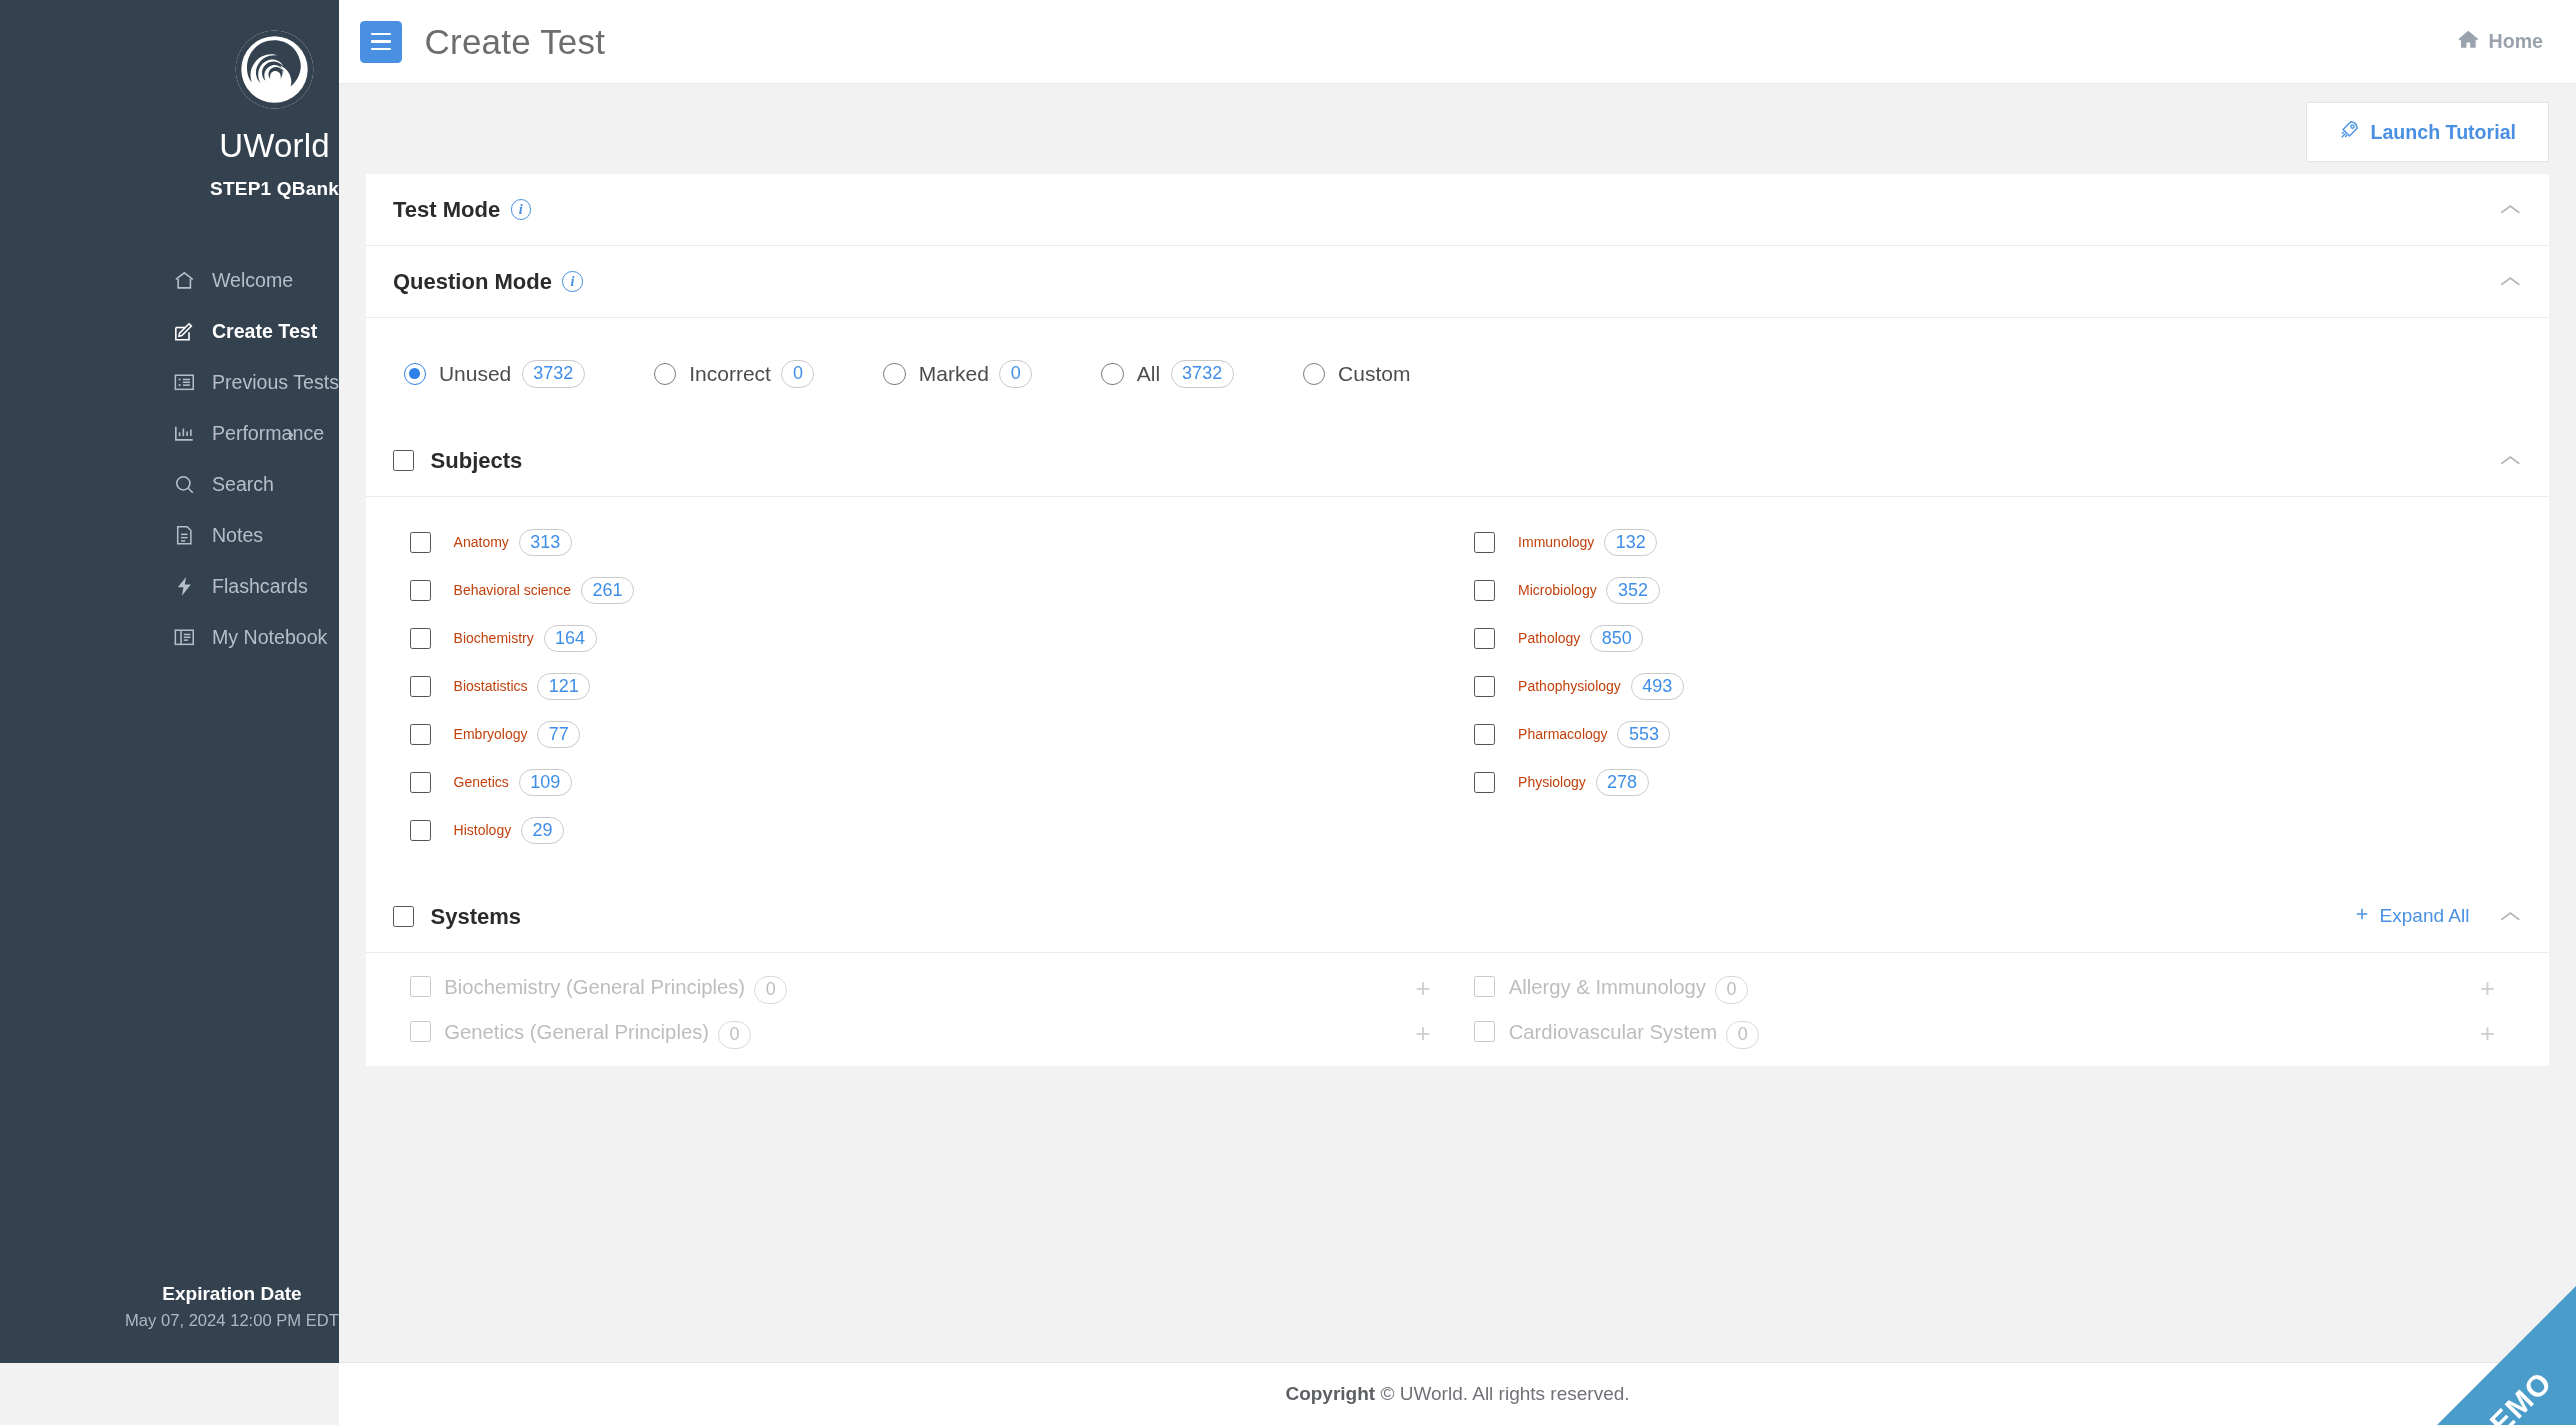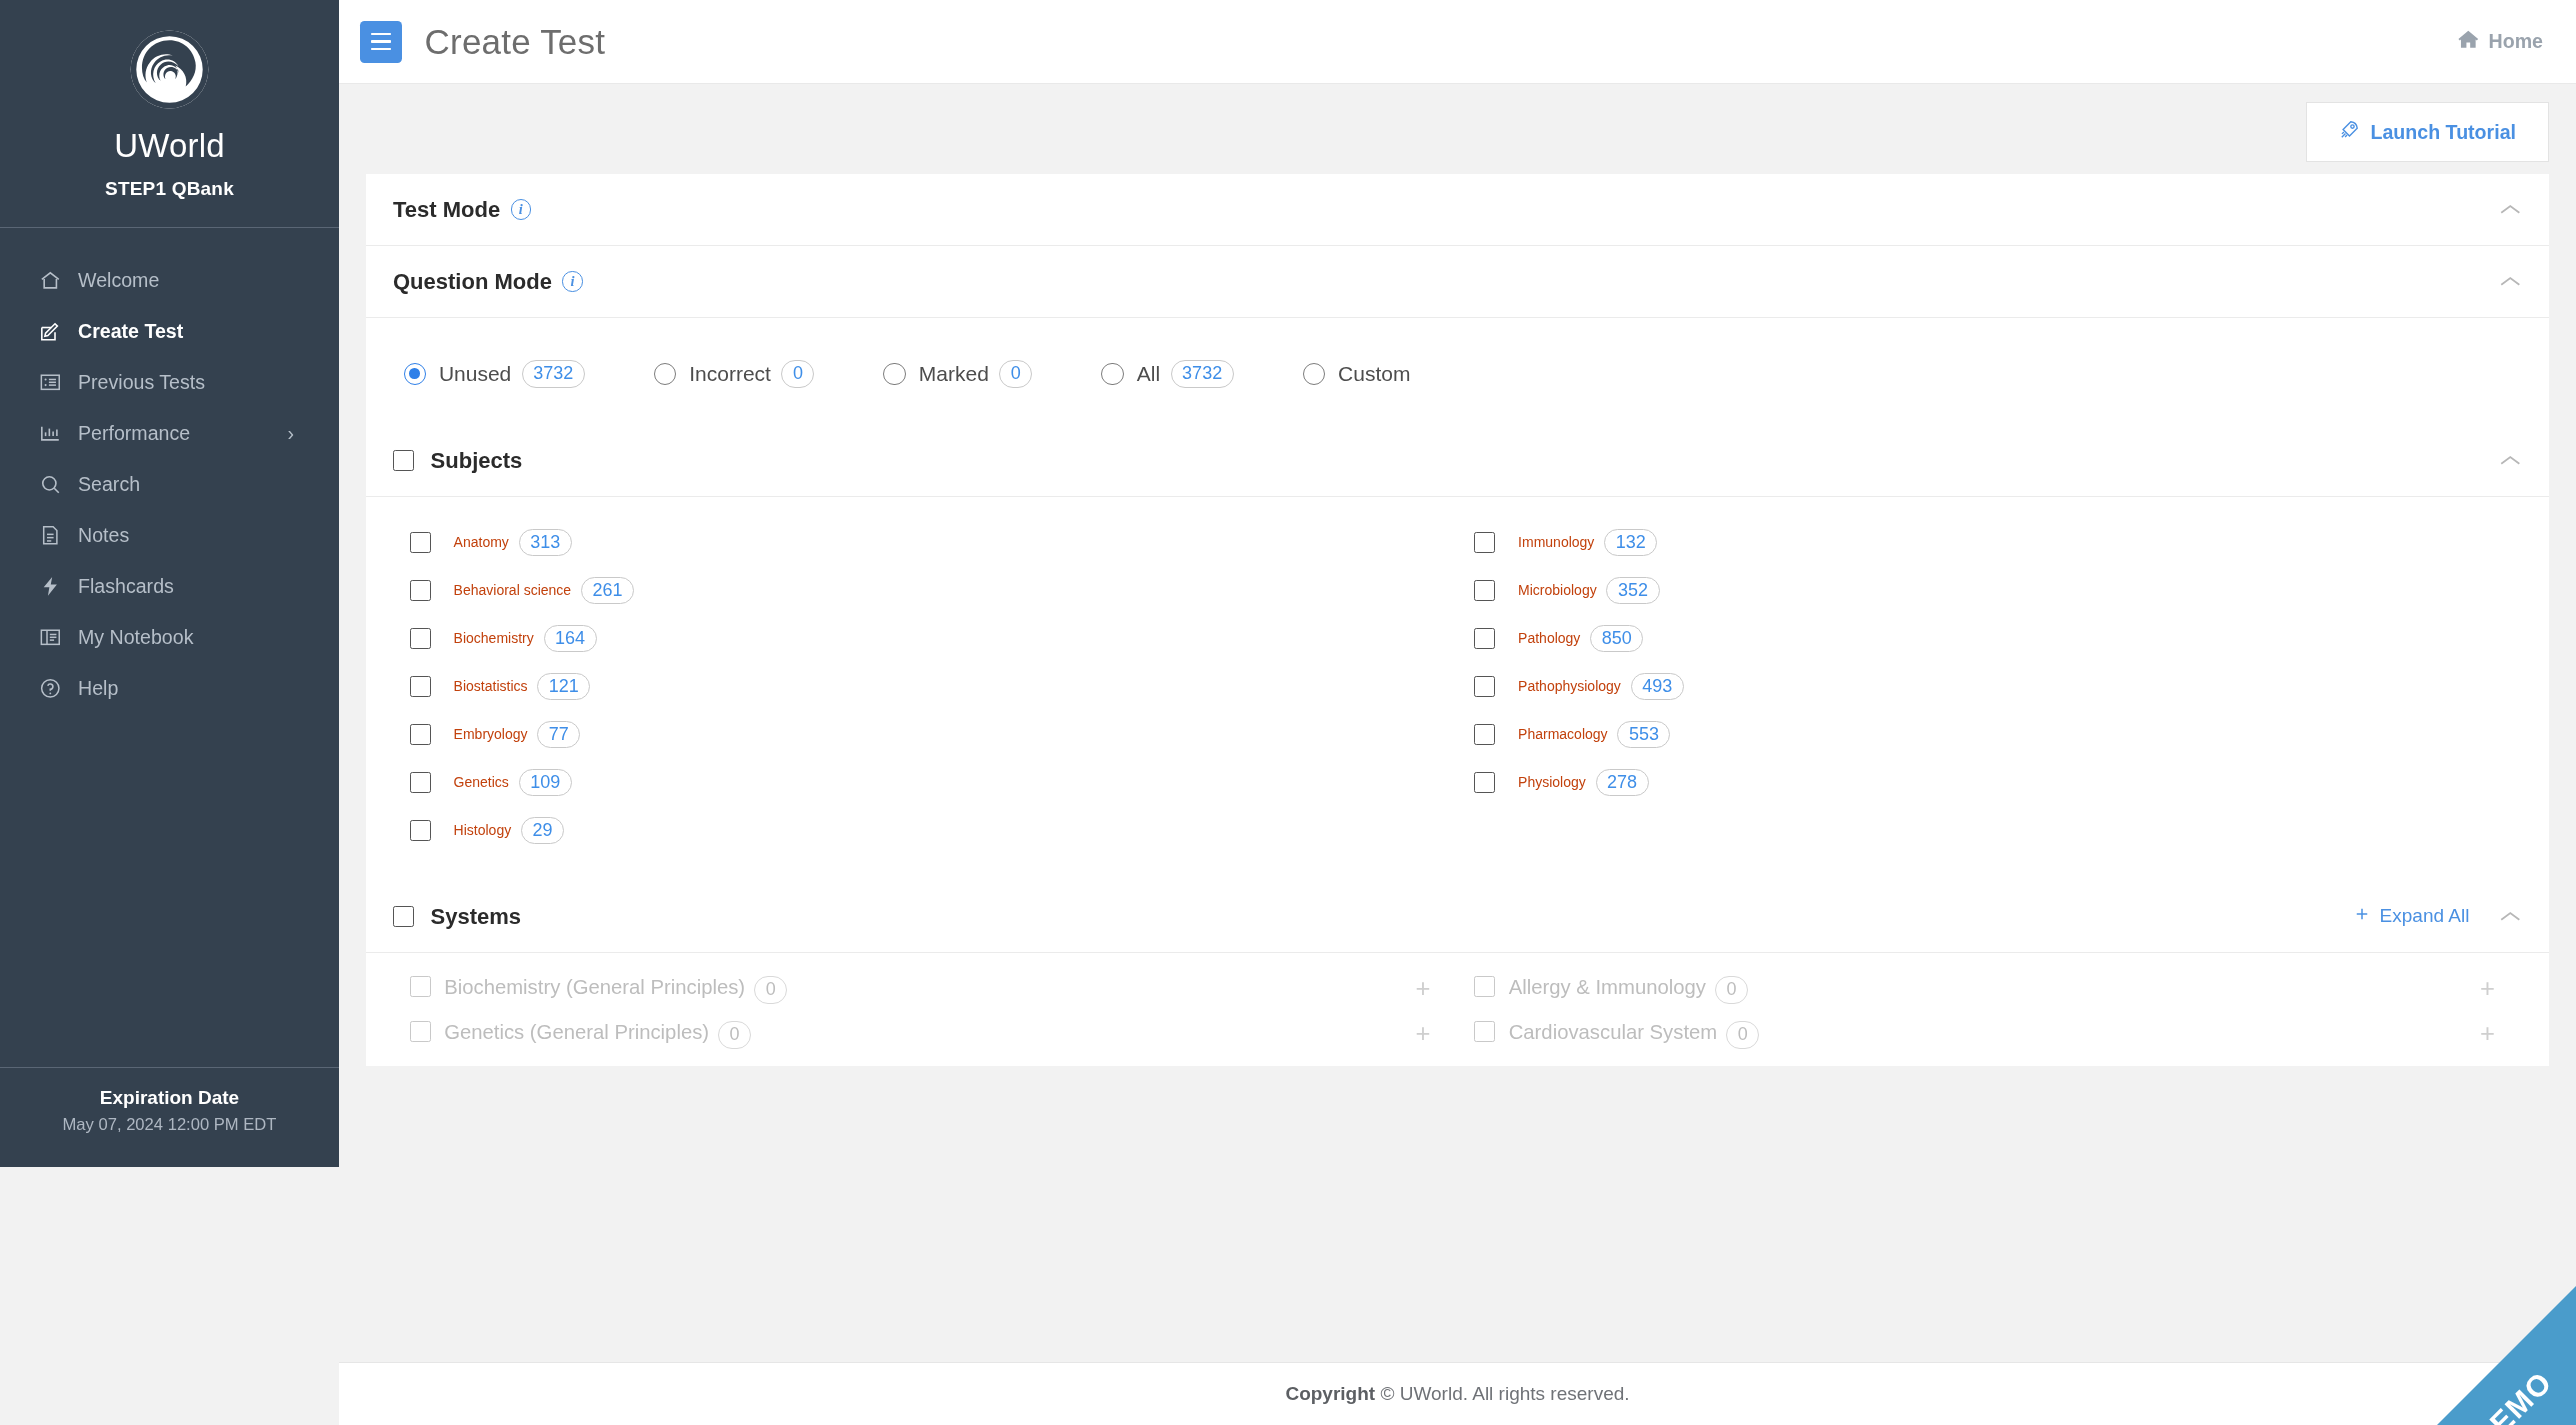--- a/index.html
+++ b/index.html
@@ -6,24 +6,24 @@
   html, body {
     width: 2576px; height: 1425px;
     font-family: "Liberation Sans", sans-serif;
     background: #f2f2f2;
     overflow: hidden;
   }
   .app { display: flex; width: 2576px; height: 1425px; position: relative; }
 
   
   .sidebar {
-    width: 339px; min-width: 339px; height: 1167px;
+    width: 339px; min-width: 339px; height: 1363px;
     background: #34414f;
     display: flex; flex-direction: column;
-    position: relative; z-index: 5;
+    position: relative; z-index: 5; align-items: flex-end;
   }
   .brand { padding: 29px 0 27px 0; text-align: center; }
   .logo-wrap { display: flex; justify-content: center; }
   .brand-name {
     color: #ffffff; font-size: 33px; font-weight: 400;
     margin-top: 16.6px; letter-spacing: 0.2px;
   }
   .brand-sub {
     color: #ffffff; font-size: 19px; font-weight: bold;
     margin-top: 13.6px; letter-spacing: 0.2px;
@@ -336,30 +336,20 @@
             <rect x="2.5" y="4.5" width="19" height="15"></rect>
               <path d="M8.5 4.5 V19.5"></path>
             <path d="M11.5 9 H18.5"></path>
               <path d="M11.5 12 H18.5"></path>
               <path d="M11.5 15 H16"></path>
           </svg>
         </span>
         <span>My Notebook</span>
       </div>
 
-      <div class="nav-item">
-        <span class="ico">
-          <svg width="22.6" height="22.6" viewBox="0 0 24 24" fill="none" stroke="#b6bfc9" stroke-width="1.6">
-            <circle cx="12" cy="12" r="9.2"></circle>
-            <path d="M9.3 9.3 A2.8 2.8 0 1 1 12 13 V14.6" stroke-width="1.7"></path>
-            <circle cx="12" cy="17.4" r="0.95" fill="#b6bfc9" stroke="none"></circle>
-          </svg>
-        </span>
-        <span>Help</span>
-      </div>
     </nav>
 
     <div class="side-div"></div>
     <div class="side-footer">
       <div class="exp-title" style="margin-top:19.6px">Expiration Date</div>
       <div class="exp-date">May 07, 2024 12:00 PM EDT</div>
     </div>
   </aside>
 
   <div class="main">

